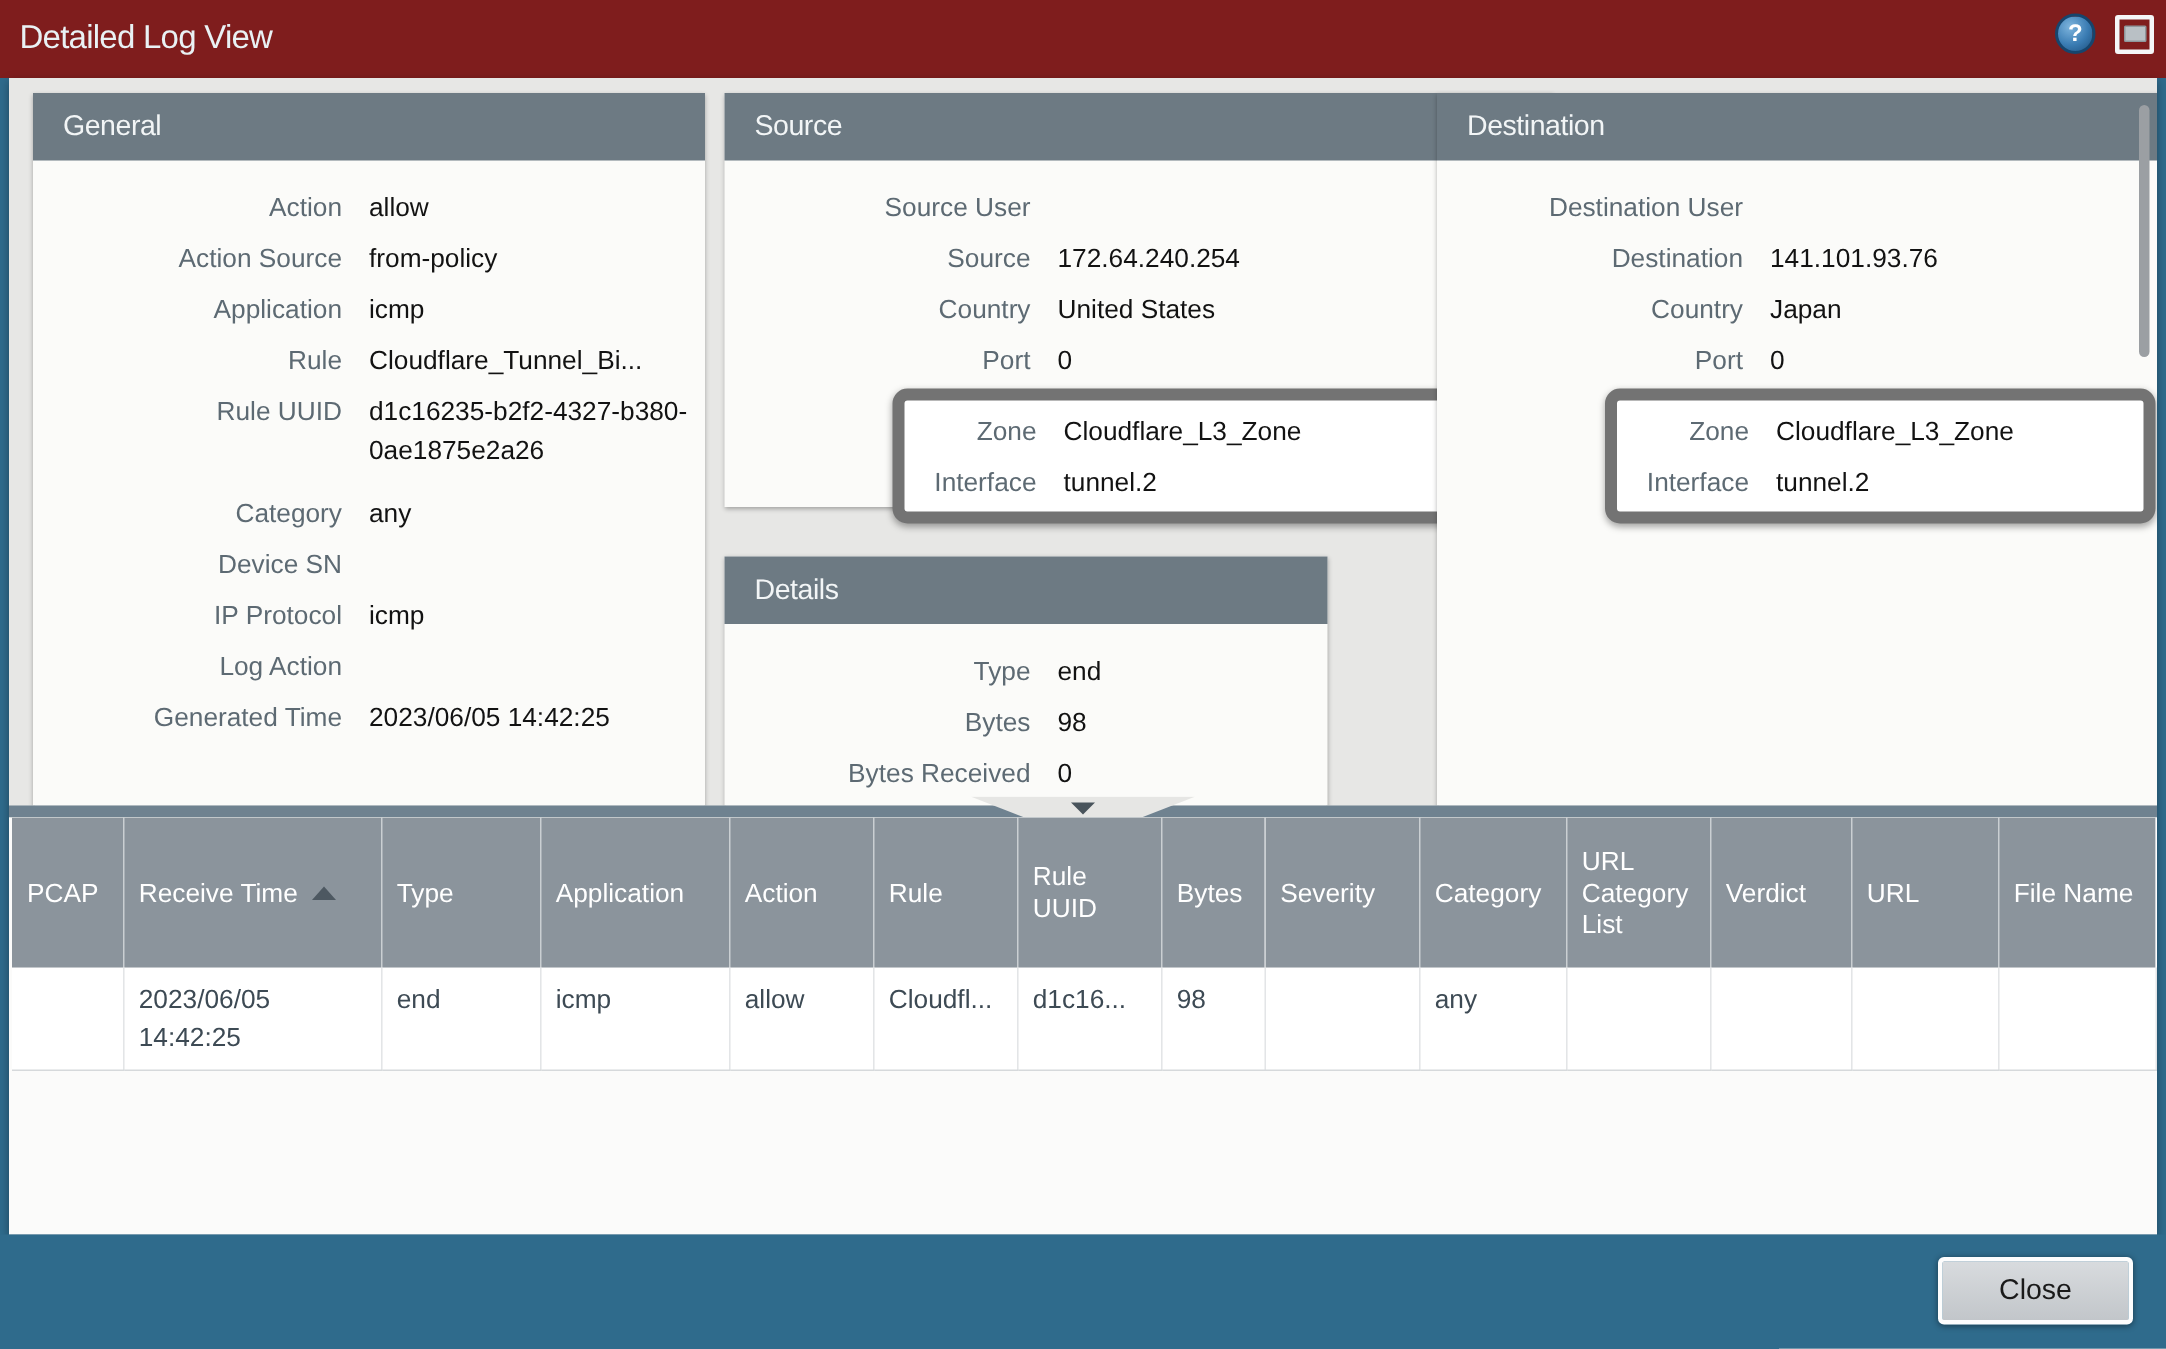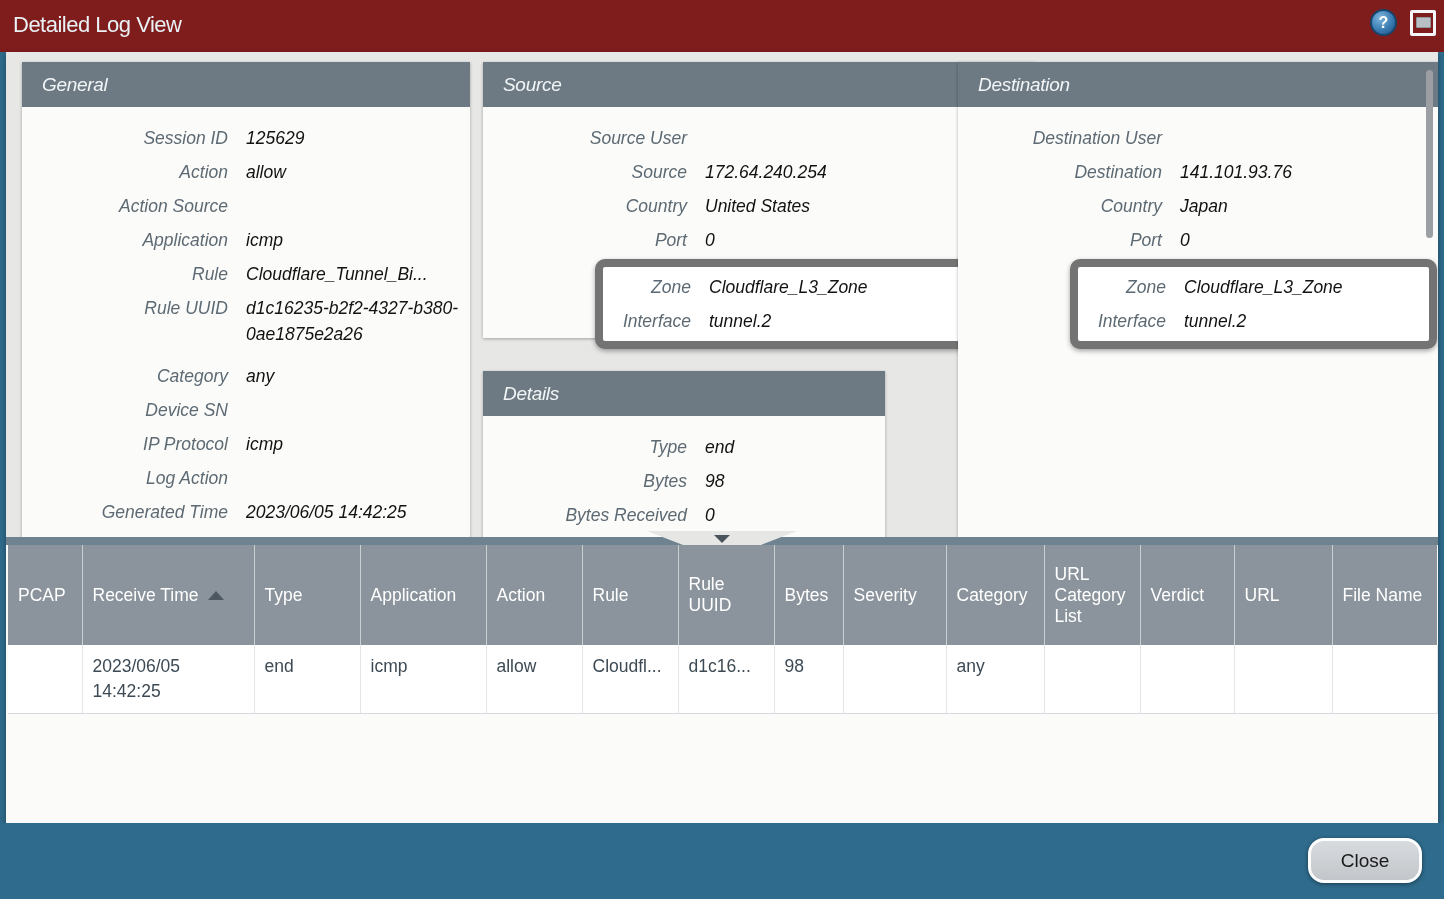--- a/index.html
+++ b/index.html
@@ -37,21 +37,21 @@
     width:15px; height:11px; background:#b9c0c5; border:1px solid #8f979c;
     border-radius:1px;
   }
 
   
   .content {
     position:absolute; left:6px; top:52px; width:1432px; height:771px;
     background:#e7e7e5;
     box-shadow:0 2px 6px rgba(0,0,0,.35);
   }
-  .top-section { position:relative; width:100%; height:485px; overflow:hidden;font-style:italic; }
+  .top-section { position:relative; width:100%; height:485px; overflow:hidden; }
 
   .panel {
     position:absolute; top:10px;
     background:#fbfbf9;
     box-shadow:0 1px 3px rgba(0,0,0,.3);
   }
   .panel-header {
     height:45px; line-height:45px; background:#6d7a83; color:#f2f5f6;
     font-size:19px; padding-left:20px; letter-spacing:-0.3px;
   }
@@ -116,23 +116,23 @@
   }
   .sort-asc {
     display:inline-block; width:0; height:0; margin-left:9px;
     border-left:8px solid transparent; border-right:8px solid transparent;
     border-bottom:9px solid #4d5861; vertical-align:middle;
   }
 
   
   .footer { position:absolute; left:0; top:823px; width:1444px; height:76px; background:#2f6b8c; }
   .close-btn {
-    position:absolute; right:22px; top:15px; width:114px; height:45px;
+    position:absolute; right:22px; top:15px; width:130px; height:45px;
     background:linear-gradient(#d8dbde,#c2c6ca);
-    border:3px solid #fdfdfd; border-radius:16px;
+    border:3px solid #fdfdfd; border-radius:4px;
     font-family:"Liberation Sans",sans-serif;
     font-size:19px; color:#1a1a1a;
     box-shadow:0 1px 4px rgba(0,0,0,.45);
     cursor:pointer;
   }
 </style>
 </head>
 <body>
 
 <div class="titlebar">
@@ -148,29 +148,26 @@
 </div>
 
 <div class="content">
 
   <div class="top-section">
 
     <div class="panel panel-general">
       <div class="panel-header">General</div>
       <div class="panel-body">
         <div class="frow">
-            <span class="flabel">Session ID</span>
-            <span class="fvalue">125629</span>
-          </div>
-        <div class="frow">
             <span class="flabel">Action</span>
             <span class="fvalue">allow</span>
           </div>
         <div class="frow">
             <span class="flabel">Action Source</span>
+            <span class="fvalue">from-policy</span>
           </div>
         <div class="frow">
             <span class="flabel">Application</span>
             <span class="fvalue">icmp</span>
           </div>
         <div class="frow">
             <span class="flabel">Rule</span>
             <span class="fvalue">Cloudflare_Tunnel_Bi...</span>
           </div>
         <div class="frow">

